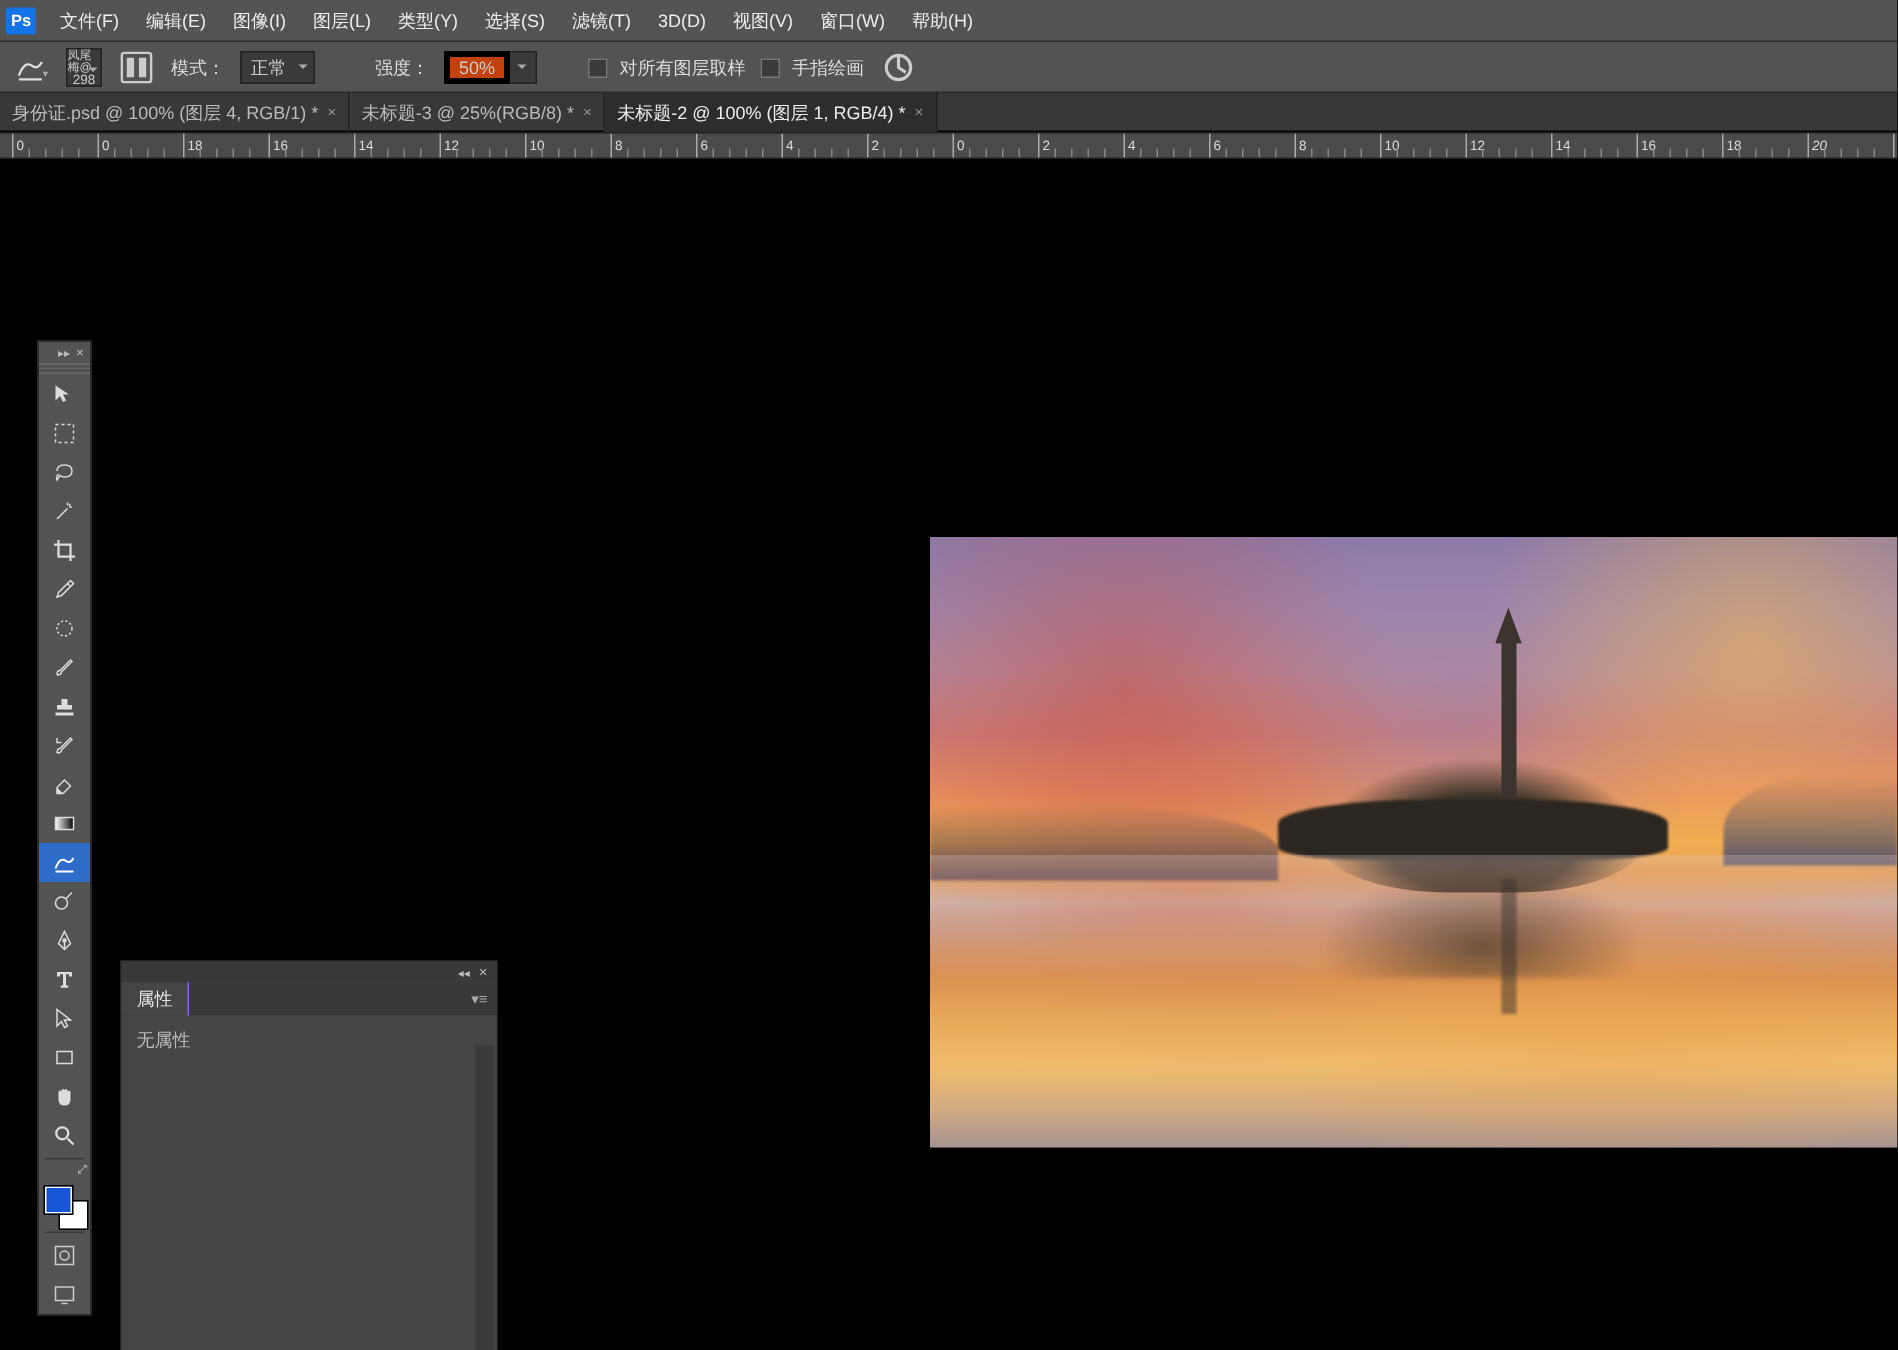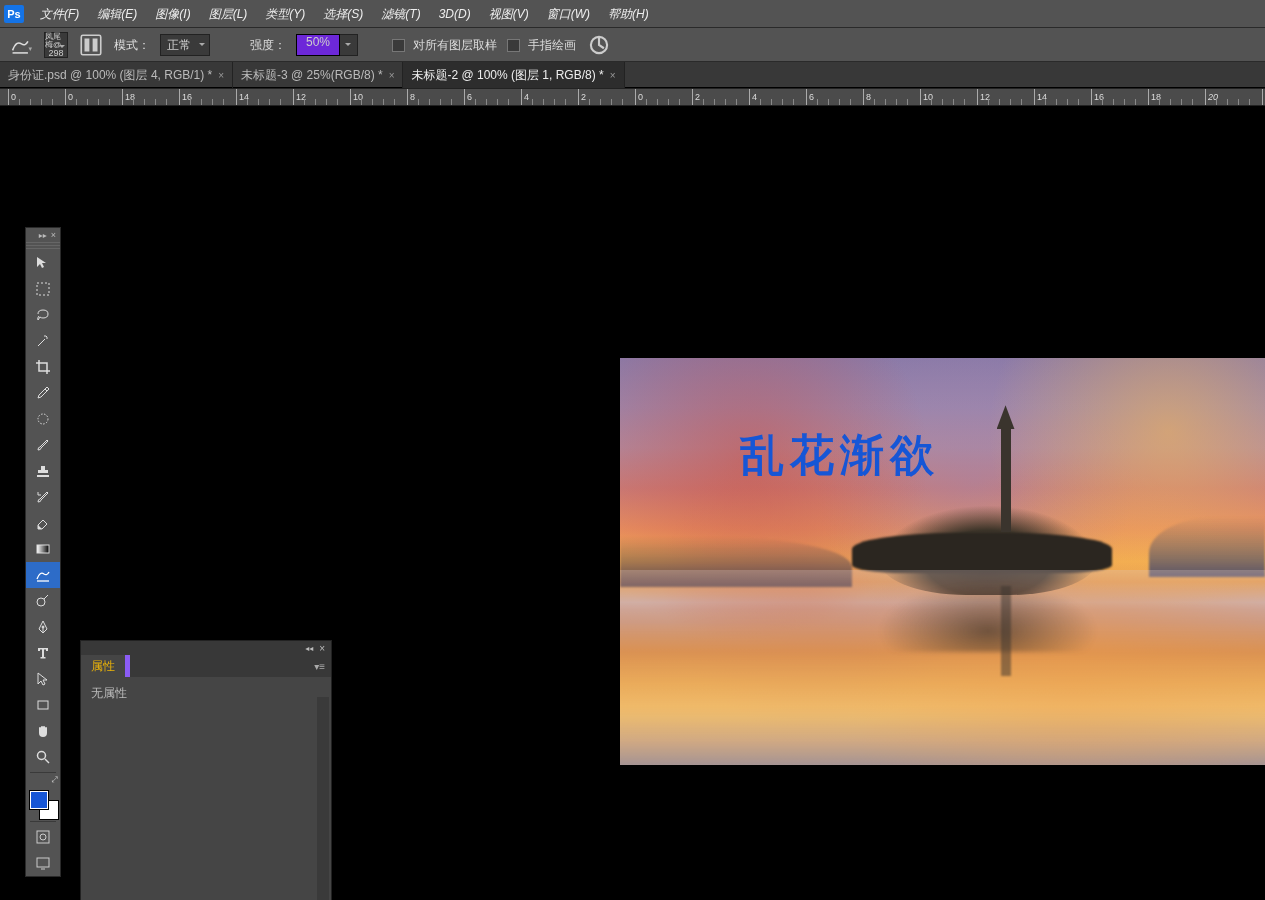--- a/index.html
+++ b/index.html
@@ -1,33 +1,33 @@
 <!DOCTYPE html>
 <html><head>
 <meta charset="utf-8">
 <style>
 * { margin:0; padding:0; box-sizing:border-box; font-family:"Microsoft YaHei",sans-serif; }
 body { background:#000; width:1265px; height:900px; overflow:hidden; color:#ccc; font-size:12px; position:relative; }
 
 
 .menubar { display:flex; align-items:center; height:28px; background:#535353; padding-left:4px; gap:2px; box-shadow:inset 0 -1px 0 #2a2a2a; }
 .ps-logo { width:20px; height:18px; background:#1473e6; border-radius:2px; color:#fff; font-weight:bold; font-size:11px; display:flex; align-items:center; justify-content:center; margin-right:6px; }
-.menu-item { padding:0 8px; height:100%; display:flex; align-items:center; color:#eee; cursor:default;font-style:italic; }
+.menu-item { padding:0 8px; height:100%; display:flex; align-items:center; color:#eee; cursor:default; }
 
 
 .optionsbar { display:flex; align-items:center; height:34px; background:#535353; padding-left:10px; gap:10px; box-shadow:inset 0 -1px 0 #2a2a2a; }
 .tool-icon-box { width:24px; height:24px; display:flex; align-items:center; justify-content:center; color:#ddd; }
 .brush-prev { width:24px; height:26px; background:#3a3a3a; border:1px solid #222; display:flex; flex-direction:column; align-items:center; font-size:8px; line-height:1; color:#ccc; position:relative; }
 .brush-prev .bsize { font-size:9px; }
 .brush-prev:after { content:""; position:absolute; right:2px; top:50%; border:3px solid transparent; border-top-color:#aaa; }
 .icon-btn { width:26px; height:26px; display:flex; align-items:center; justify-content:center; color:#ddd; cursor:pointer; }
 .opt-label { color:#ddd; }
 .select-box { height:22px; background:#3a3a3a; border:1px solid #222; padding:0 18px 0 6px; display:flex; align-items:center; position:relative; }
 .select-box:after { content:""; position:absolute; right:4px; top:50%; margin-top:-2px; border:3px solid transparent; border-top-color:#aaa; }
-.pct-box { width:44px; height:22px; background:#6d28d9; border:1px solid #000000; display:flex; justify-content:center; }
+.pct-box { width:44px; height:22px; background:#c2410c; border:4px solid #000000; display:flex; justify-content:center; }
 .pct-arrow { width:18px; height:22px; background:#3a3a3a; border:1px solid #222; border-left:none; position:relative; }
 .pct-arrow:after { content:""; position:absolute; left:5px; top:8px; border:3px solid transparent; border-top-color:#aaa; }
 .chk { width:13px; height:13px; border:1px solid #777; background:#3a3a3a; display:inline-block; vertical-align:middle; margin-right:4px; }
 .chk-wrap { display:flex; align-items:center; gap:4px; color:#ddd; }
 
 
 .doctabs { display:flex; height:26px; background:#383838; box-shadow:inset 0 -1px 0 #000; }
 .doctab { padding:0 8px; display:flex; align-items:center; gap:6px; border-right:1px solid #222; color:#bbb; cursor:default; }
 .doctab.active { background:#2d2d2d; color:#eee; }
 .tab-close { color:#999; font-size:10px; cursor:pointer; }
@@ -77,21 +77,21 @@
 .swatch-fg { position:absolute; left:4px; top:2px; width:18px; height:18px; background:#1656d6; border:1px solid #fff; outline:1px solid #000; }
 .swatch-bg { position:absolute; left:14px; top:12px; width:18px; height:18px; background:#fff; border:1px solid #fff; outline:1px solid #000; }
 .mini-swap { position:absolute; right:2px; top:0; font-size:8px; color:#ccc; }
 
 
 .props-panel { position:absolute; left:80px; top:640px; width:252px; background:#454545; border:1px solid #222; }
 .props-top { height:14px; background:#383838; display:flex; justify-content:flex-end; align-items:center; gap:6px; padding-right:6px; }
 .props-top .arr { font-size:8px; color:#bbb; }
 .props-top .x { font-size:10px; color:#bbb; cursor:pointer; }
 .props-tabs { height:22px; background:#383838; display:flex; align-items:center; }
-.props-tab { padding:0 10px; height:100%; display:flex; align-items:center; background:#454545; color:#eab308; border-right:5px solid #8b5cf6; }
+.props-tab { padding:0 10px; height:100%; display:flex; align-items:center; background:#454545; color:#e5e5e5; border-right:1px solid #8b5cf6; }
 .props-menu { margin-left:auto; padding-right:6px; color:#aaa; font-size:10px; }
 .props-body { padding:8px 10px; min-height:230px; background:#454545; color:#bbb; }
 .props-scroll { position:absolute; right:2px; top:56px; bottom:4px; width:12px; background:#3a3a3a; }
 </style>
 </head>
 <body>
 
 <div class="menubar">
   <div class="ps-logo">Ps</div>
   <div class="menu-item">文件(F)</div>
@@ -158,21 +158,21 @@
 <div class="doctabs">
   <div class="doctab">
     <span>身份证.psd @ 100% (图层 4, RGB/1) *</span>
     <span class="tab-close">×</span>
   </div>
   <div class="doctab">
     <span>未标题-3 @ 25%(RGB/8) *</span>
     <span class="tab-close">×</span>
   </div>
   <div class="doctab active">
-    <span>未标题-2 @ 100% (图层 1, RGB/8) *</span>
+    <span>未标题-2 @ 100% (图层 1, RGB/4) *</span>
     <span class="tab-close">×</span>
   </div>
 </div>
 
 <div class="ruler-h" id="rulerH">
     <div class="tick" style="left: 8px;">0</div>
     <div class="minor" style="left: 19px;"></div>
     <div class="minor" style="left: 30px;"></div>
     <div class="minor" style="left: 41px;"></div>
     <div class="minor" style="left: 52px;"></div>
@@ -288,21 +288,20 @@
   <div class="canvas-doc">
     <div class="clouds"></div>
     <div class="hills-l"></div>
     <div class="hills-r"></div>
     <div class="island"></div>
     <div class="trees"></div>
     <div class="tower"></div>
     <div class="water"></div>
     <div class="refl-island"></div>
     <div class="refl-tower"></div>
-    <div class="canvas-text">乱花渐欲</div>
   </div>
 </div>
 
 <div class="tools-panel">
   <div class="tools-header">
     <span class="arr">▸▸</span>
     <span class="x">×</span>
   </div>
   <div class="tools-grip"></div>
   <div id="tools-list">

